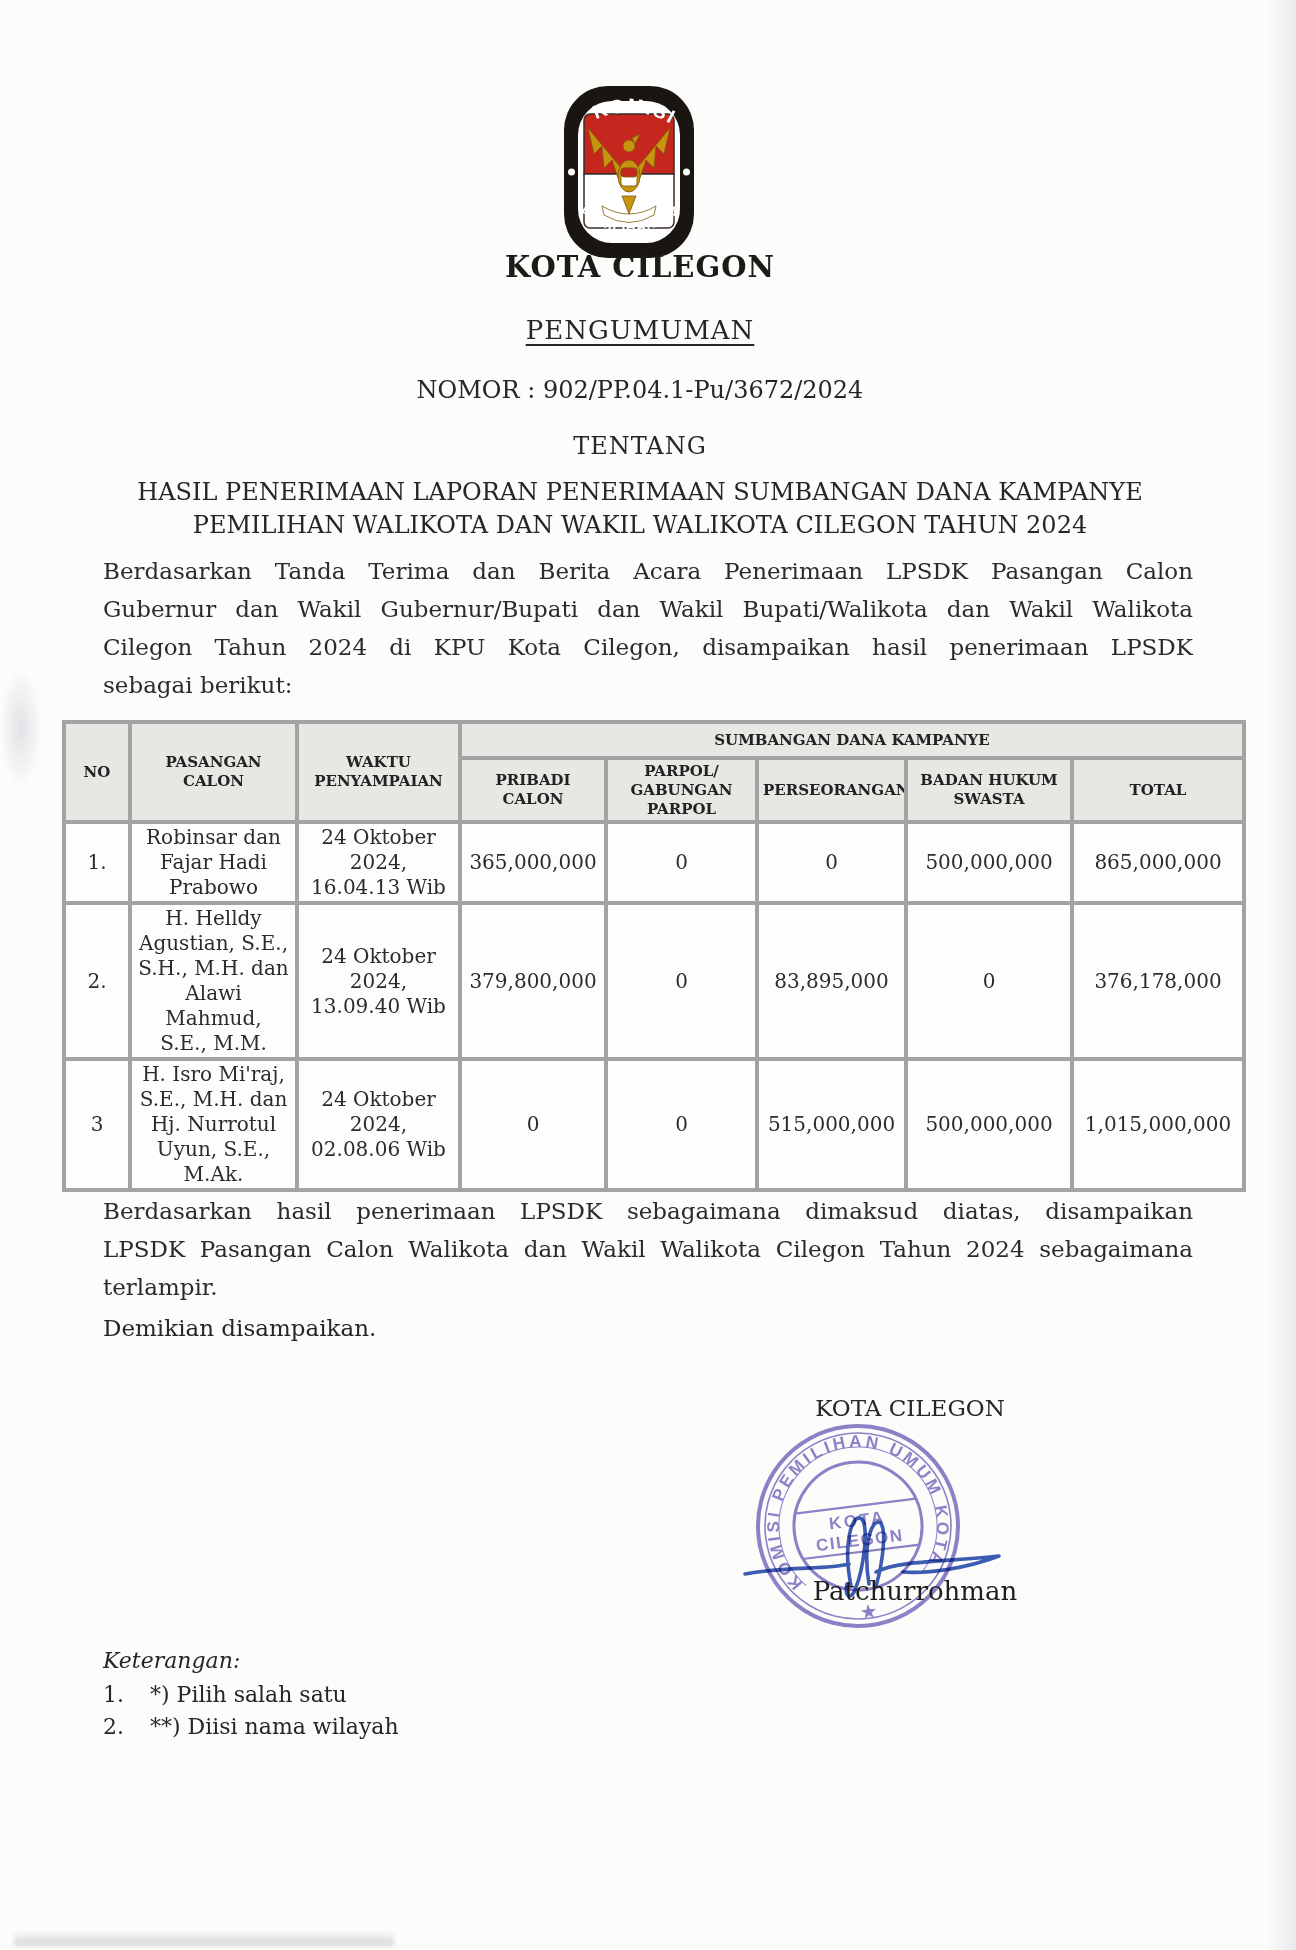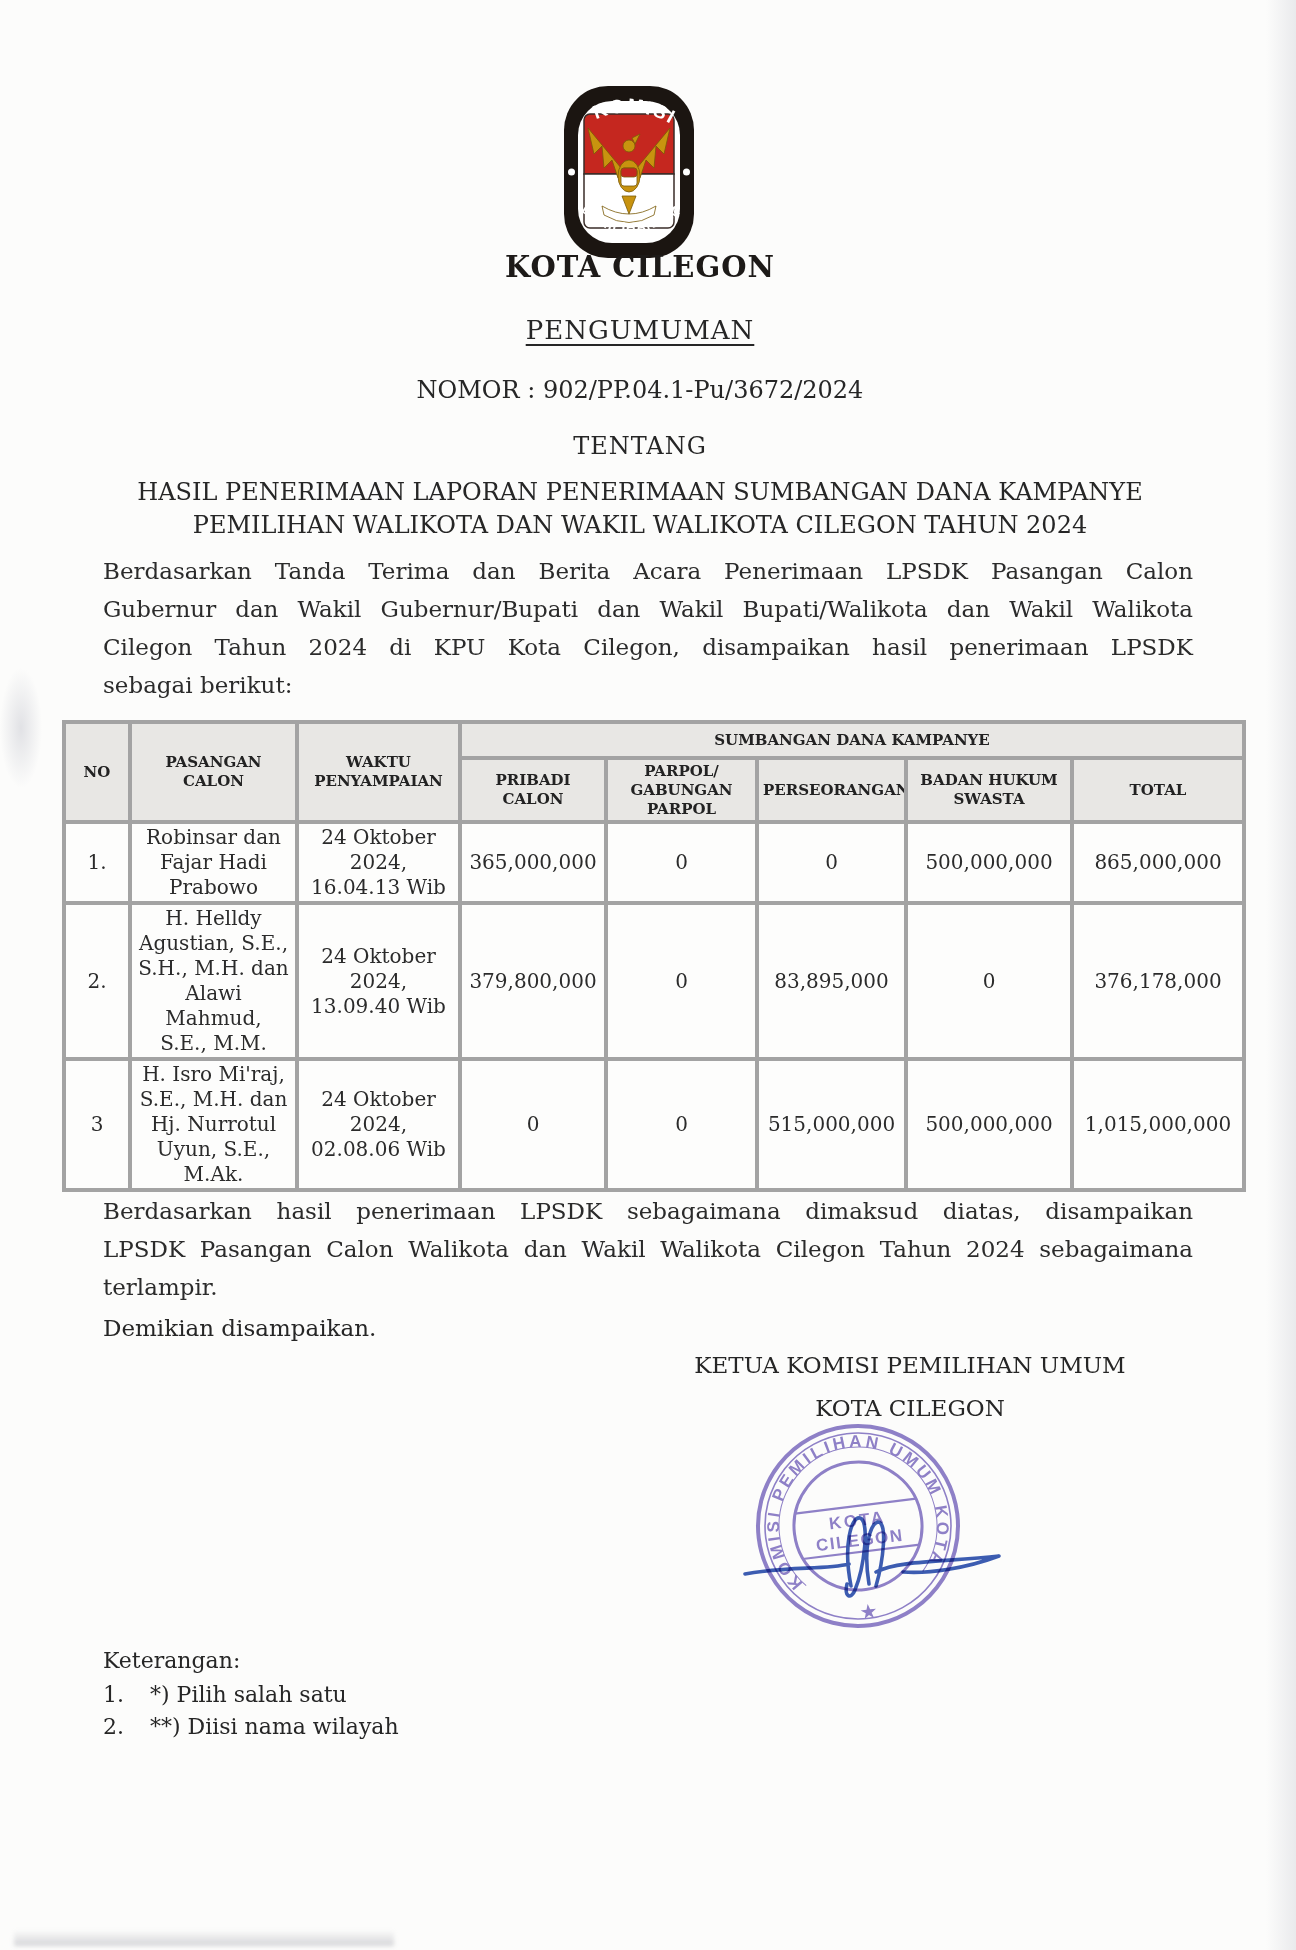--- a/index.html
+++ b/index.html
@@ -18,21 +18,21 @@
   .subject2{top:511px;font-size:24px;}
   .para{left:103px;width:1090px;font-size:23px;line-height:38px;color:#2b2b2b;}
   .para1{top:552px;}
   .para2{top:1192px;}
   .jl{text-align:justify;text-align-last:justify;}
   .jl-last{text-align:left;}
   .closing{top:1315px;left:103px;font-size:23px;}
   .ketua1{top:1352px;left:570px;width:680px;text-align:center;font-size:23px;}
   .ketua2{top:1395px;left:570px;width:680px;text-align:center;font-size:23px;}
   .signer{top:1576px;left:745px;width:340px;text-align:center;font-size:26px;color:#1e1e1e;z-index:6;}
-  .notes-label{top:1648px;left:103px;font-size:22px;}
+  .notes-label{top:1648px;left:103px;font-size:22px;font-style:italic;}
   .note-line{left:103px;font-size:22px;display:flex;}
   .note-line .num{width:47px;}
   .n1{top:1682px;} .n2{top:1714px;}
 
   
   table.lpsdk{
     position:absolute;top:720px;left:62px;width:1180px;
     border-collapse:collapse;table-layout:fixed;
   }
   .lpsdk th,.lpsdk td{
@@ -190,21 +190,20 @@
     </table>
 
   <div class="abs para para2">
     <div class="jl">Berdasarkan hasil penerimaan LPSDK sebagaimana dimaksud diatas, disampaikan</div>
     <div class="jl">LPSDK Pasangan Calon Walikota dan Wakil Walikota Cilegon Tahun 2024 sebagaimana</div>
     <div class="jl-last">terlampir.</div>
   </div>
 
   <div class="abs closing">Demikian disampaikan.</div>
 
-  <div class="abs ketua1">KETUA KOMISI PEMILIHAN UMUM</div>
   <div class="abs ketua2">KOTA CILEGON</div>
 
   <svg class="abs stamp" viewBox="0 0 212 212">
     <g transform="rotate(-7 106 106)" stroke="#8474c4" fill="none">
       <circle cx="106" cy="106" r="100" stroke-width="4"></circle>
       <circle cx="106" cy="106" r="93" stroke-width="1.6"></circle>
       <circle cx="106" cy="106" r="64" stroke-width="3"></circle>
       <path id="stampArc" d="M 47.3 158.9 A 79 79 0 1 1 164.7 158.9" fill="none"></path>
       <text font-family="Liberation Sans, sans-serif" font-size="17" font-weight="bold" fill="#8474c4" stroke="none" letter-spacing="3.2">
         <textPath href="#stampArc" startOffset="1%">KOMISI PEMILIHAN UMUM KOTA</textPath>
@@ -217,20 +216,21 @@
     </g>
   </svg>
 
   <svg class="abs signature" viewBox="0 0 306 112">
     <path d="M 12 74 C 55 66, 92 70, 116 64
              M 118 86 C 110 46, 118 16, 127 18 C 137 21, 131 68, 122 90 C 118 100, 111 97, 114 84
              M 136 84 C 130 48, 137 24, 145 22 C 155 22, 150 62, 143 86
              M 143 72 C 166 60, 215 62, 266 56 C 234 68, 196 74, 170 72" fill="none" stroke="#2b4fae" stroke-width="3.6" stroke-linecap="round" stroke-linejoin="round" opacity="0.92"></path>
   </svg>
 
+  <div class="abs signer">Patchurrohman</div>
 
   <div class="abs notes-label">Keterangan:</div>
   <div class="abs note-line n1">
     <span class="num">1.</span>
     <span>*) Pilih salah satu</span>
   </div>
   <div class="abs note-line n2">
     <span class="num">2.</span>
     <span>**) Diisi nama wilayah</span>
   </div>

